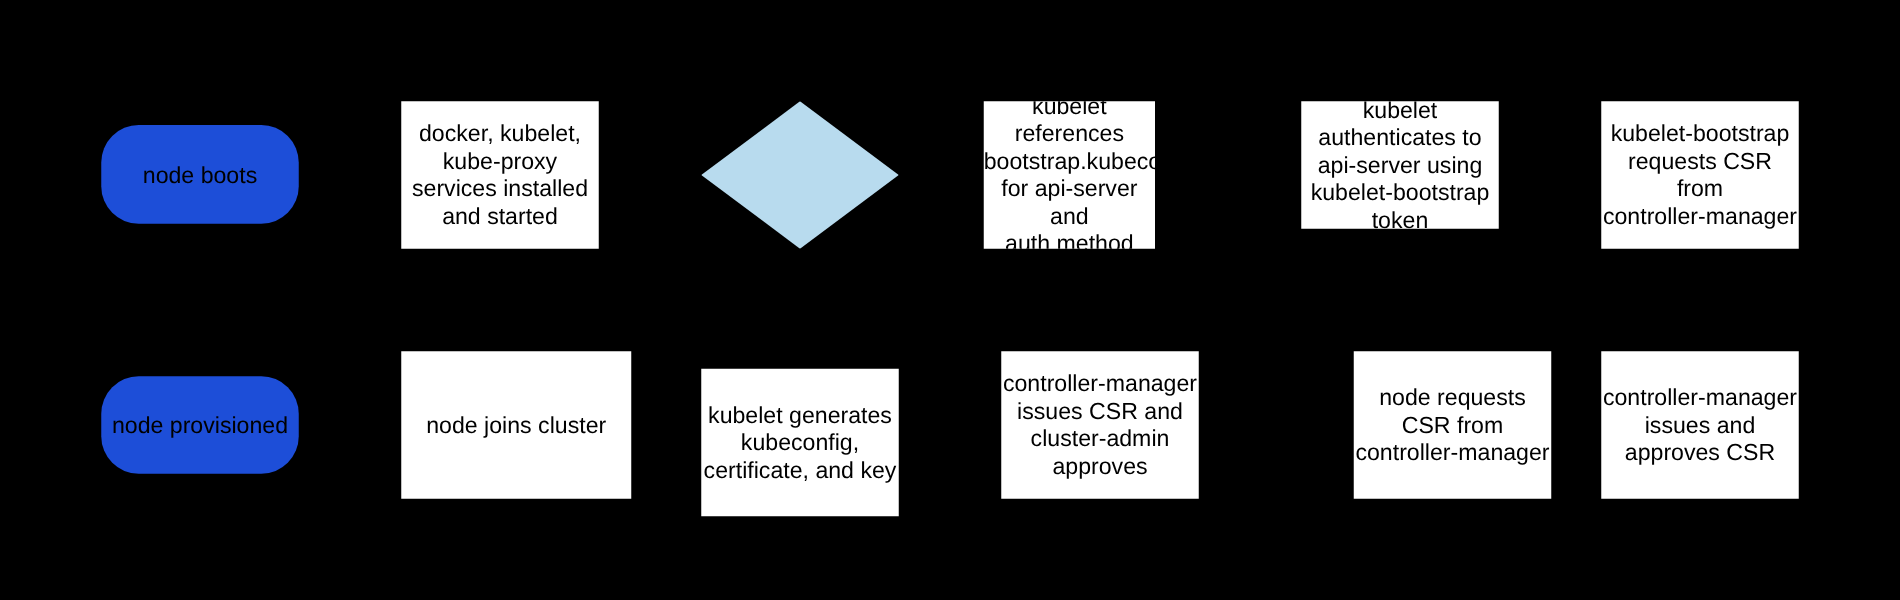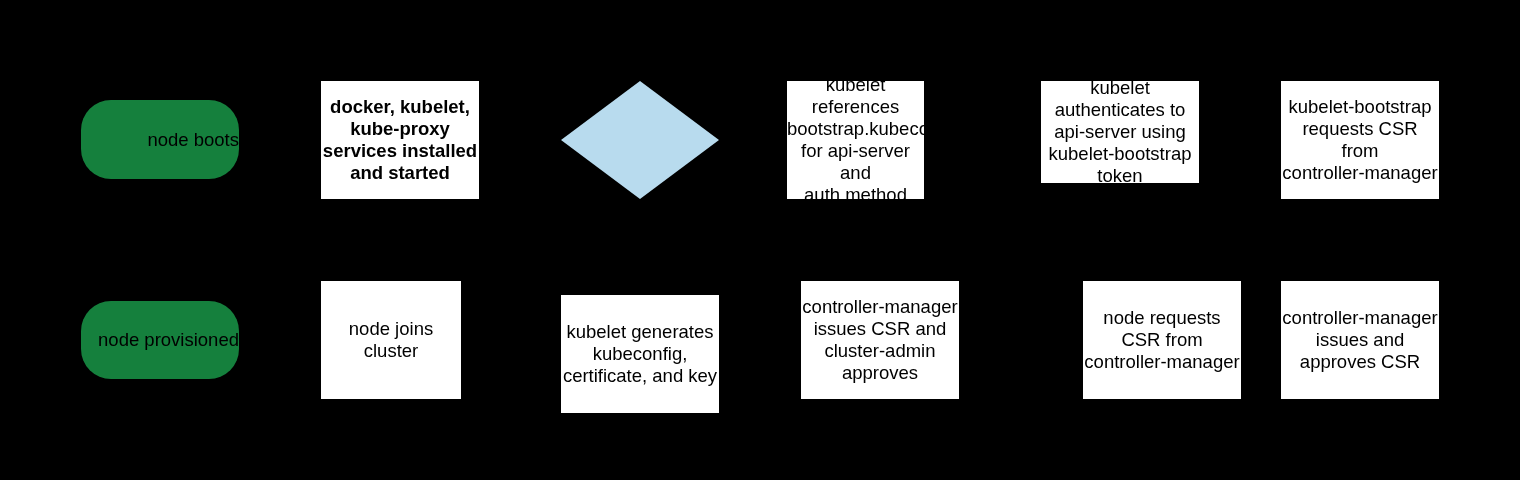--- a/index.html
+++ b/index.html
@@ -33,51 +33,50 @@
     overflow: hidden;
   }
   .node .label {
     white-space: pre-line;
     display: block;
     width: 100%;
     position: relative;
     z-index: 2;
   }
   .terminal {
-    background: #15803d;
+    background: #1d4ed8;
     border-radius: 30px;
-    text-align: right;
   }
   .process {
     background: #ffffff;
   }
   .decision {
     background: transparent;
     overflow: visible;
   }
   .decision svg {
     position: absolute;
     left: 0; top: 0;
     width: 100%;
     height: 100%;
     z-index: 1;
   }
   .decision polygon {
     fill: #b8dbee;
   }
   
   .pos-r1c1 { left: 81px;   top: 100px; width: 158px; height: 79px;  }
-  .pos-r1c2 { left: 321px;  top: 81px;  width: 158px; height: 118px; font-weight: bold; }
+  .pos-r1c2 { left: 321px;  top: 81px;  width: 158px; height: 118px; }
   .pos-r1c3 { left: 561px;  top: 81px;  width: 158px; height: 118px; }
   .pos-r1c4 { left: 787px;  top: 81px;  width: 137px; height: 118px; }
   .pos-r1c5 { left: 1041px; top: 81px;  width: 158px; height: 102px; }
   .pos-r1c6 { left: 1281px; top: 81px;  width: 158px; height: 118px; }
   
   .pos-r2c1 { left: 81px;   top: 301px; width: 158px; height: 78px;  }
-  .pos-r2c2 { left: 321px;  top: 281px; width: 140px; height: 118px; }
+  .pos-r2c2 { left: 321px;  top: 281px; width: 184px; height: 118px; }
   .pos-r2c3 { left: 561px;  top: 295px; width: 158px; height: 118px; }
   .pos-r2c4 { left: 801px;  top: 281px; width: 158px; height: 118px; }
   .pos-r2c5 { left: 1083px; top: 281px; width: 158px; height: 118px; }
   .pos-r2c6 { left: 1281px; top: 281px; width: 158px; height: 118px; }
 </style>
 </head>
 <body>
 
 <div class="canvas">
 

